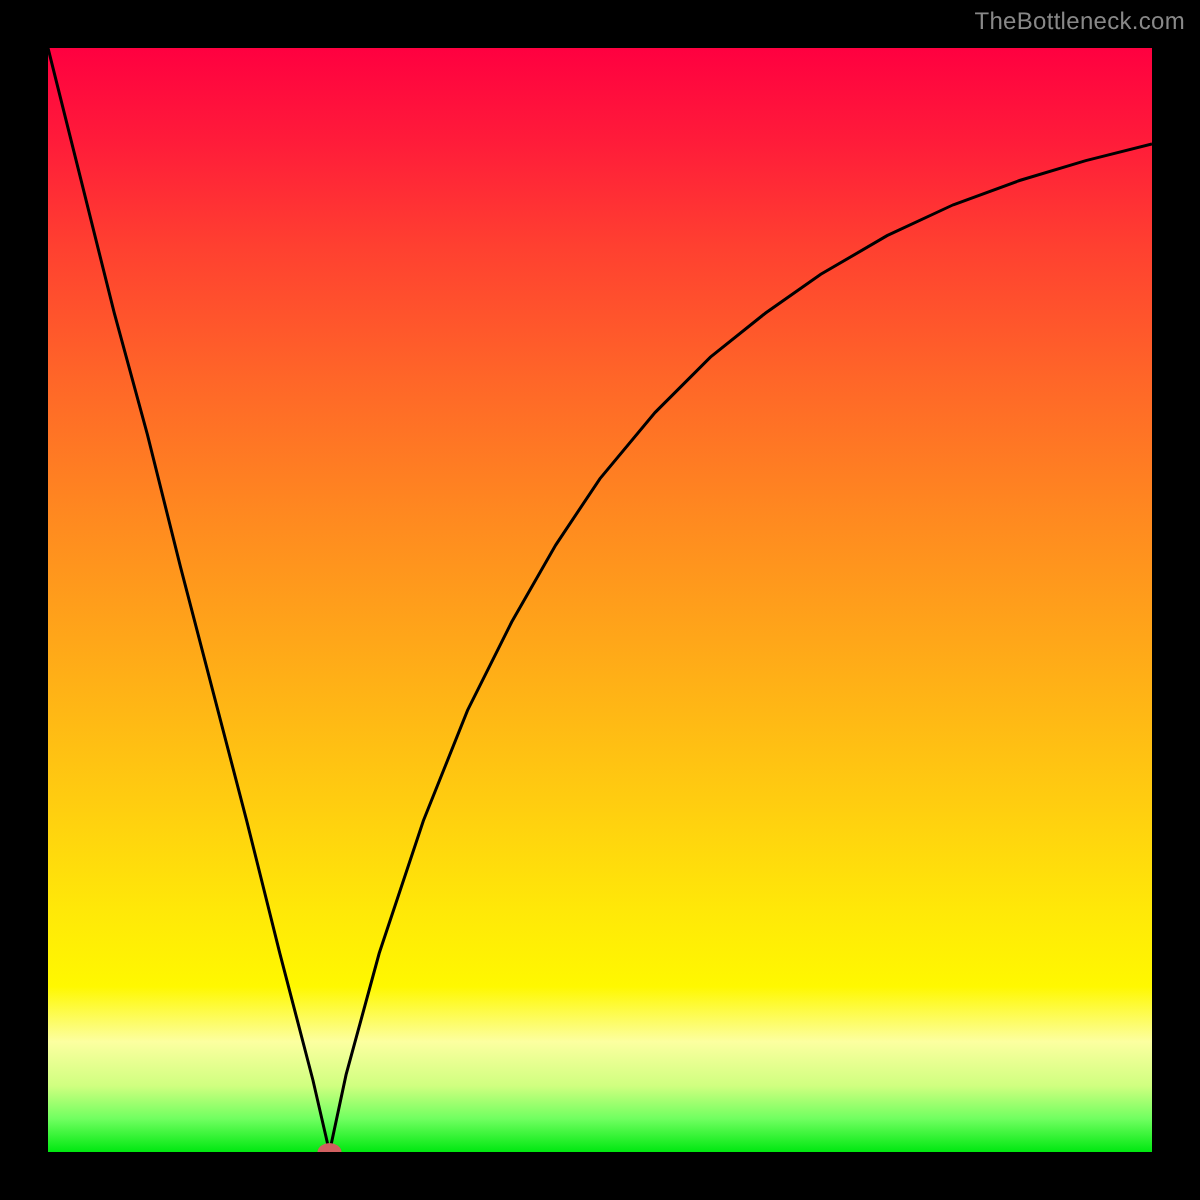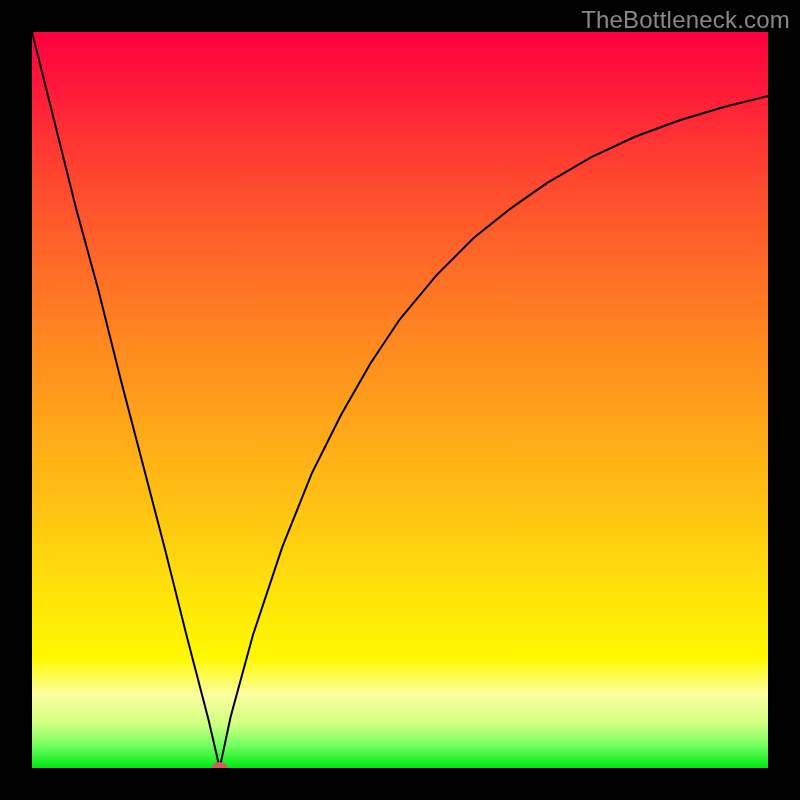--- a/index.html
+++ b/index.html
@@ -46,21 +46,21 @@
   }
   .marker {
     fill: #d06060;
     stroke: none;
   }
   .watermark {
     position: absolute;
     top: 6px;
     right: 10px;
     font-family: Arial, Helvetica, sans-serif;
-    font-size: 24px;
+    font-size: 16px;
     color: #888;
     font-weight: 500;
     letter-spacing: 0.2px;
   }
 </style>
 </head>
 <body>
 
 <div class="chart-container">
   <div class="plot-area">

